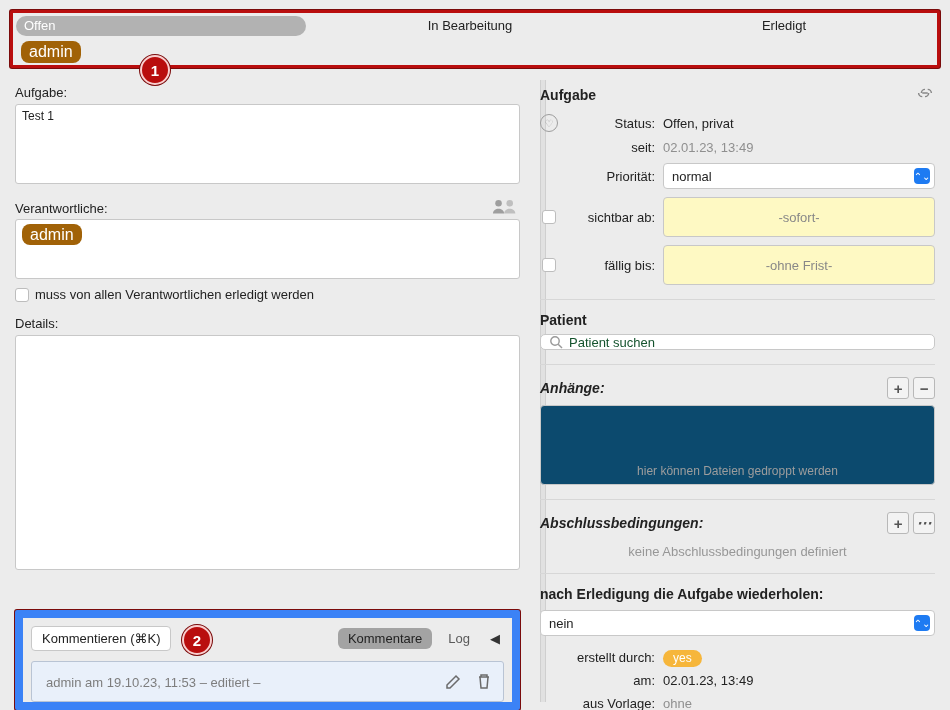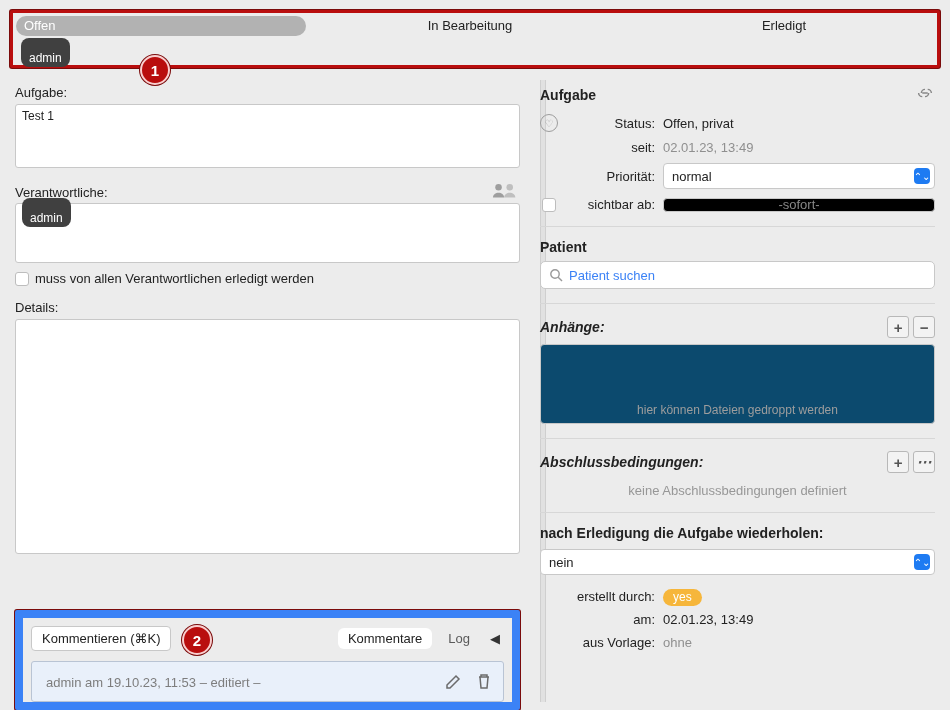--- a/index.html
+++ b/index.html
@@ -48,25 +48,25 @@
     padding-left: 8px;
     line-height: 20px;
   }
   .user-row {
     height: 26px;
     display: flex;
     align-items: center;
     padding-left: 8px;
   }
   .user-chip {
-    background: #404040;
+    background: #a16207;
     color: #fff;
     border-radius: 8px;
-    padding: 13px 8px 2px 8px;
-    font-size: 12px;
+    padding: 2px 8px 2px 8px;
+    font-size: 16px;
   }
 
   .annot-bubble {
     position: absolute;
     width: 30px; height: 30px;
     background: #b90e0e;
     border: 2px solid #f9cfcf;
     border-radius: 50%;
     color: #fff;
     font-weight: bold;
@@ -88,21 +88,21 @@
   .left-col  { flex: 0 0 505px; position: relative; }
   .right-col { flex: 1; }
 
   .lbl { font-size: 13px; color: #222; margin-bottom: 4px; display:block; }
 
   .input-box {
     background: #fff;
     border: 1px solid #c8c8c8;
     border-radius: 3px;
   }
-  .task-title-box { height: 64px; padding: 4px 6px; font-size:12px; }
+  .task-title-box { height: 80px; padding: 4px 6px; font-size:12px; }
   .resp-box { height: 60px; padding: 6px; }
   .details-box { height: 235px; }
 
   .chk-row { display:flex; align-items:center; gap:6px; margin-top:8px; font-size:13px; }
   .fake-chk {
     width:14px; height:14px;
     border:1px solid #bdbdbd;
     border-radius:3px;
     background:#fff;
   }
@@ -125,21 +125,21 @@
   .comment-toolbar { display:flex; align-items:center; gap:6px; margin-bottom:10px;}
   .comment-btn {
     background:#fff; border:1px solid #c8c8c8; border-radius:4px;
     padding:4px 10px; font-size:13px;
   }
   .spacer { flex:1; }
   .tab-pill {
     font-size:13px; padding:3px 10px; border-radius:6px;
     color:#5a5a5a;
   }
-  .tab-pill.active { background:#ffffff; color:#222; }
+  .tab-pill.active { background:#a3a3a3; color:#222; }
   .arrow-left { font-size:13px; color:#333; padding:0 4px;}
   .comment-entry {
     background:#e9f0fa;
     border:1px solid #b9c4d4;
     border-radius:3px;
     display:flex; align-items:center;
     padding:10px 10px 8px 14px;
     color:#7d7d7d;
     font-size:13px;
   }
@@ -168,30 +168,30 @@
     height:26px; display:flex; align-items:center; padding:0 8px;
     position:relative;
   }
   .select-caret {
     width:16px;height:16px;background:#1e7bf2;border-radius:4px;
     display:flex;align-items:center;justify-content:center;color:#fff;font-size:10px;
     position:absolute; right:4px;
   }
   .field-like {
     flex:1;
-    background:#000000;border:1px solid #c8c8c8;border-radius:4px;
-    height:14px; display:flex; align-items:center; justify-content:center;
+    background:#fef9c3;border:1px solid #c8c8c8;border-radius:4px;
+    height:40px; display:flex; align-items:center; justify-content:center;
     color:#888;font-size:13px;
   }
 
   .hr { border:0;border-top:1px solid #d7d7d7; margin:14px 0 12px 0; }
 
   .search-wrap {
     background:#fff;border:1px solid #c8c8c8;border-radius:5px;
-    height:28px;display:flex;align-items:center;padding:0 8px;color:#3b82f6;
+    height:16px;display:flex;align-items:center;padding:0 8px;color:#14532d;
     gap:6px;
   }
   .search-wrap svg{width:14px;height:14px;}
 
   .att-head { display:flex; align-items:center; font-weight:bold; font-size:14px;font-style:italic;}
   .sq-btn {
     width:22px;height:22px;border:1px solid #b8b8b8;border-radius:3px;
     background:#f3f3f3;display:flex;align-items:center;justify-content:center;
     color:#555;font-size:15px;margin-left:4px;
   }
@@ -321,20 +321,27 @@
         <span class="select-caret">⌃⌄</span>
       </span>
     </div>
     <div class="kv">
       <span class="leading">
           <span class="fake-chk"></span>
         </span>
       <span class="k">sichtbar ab:</span>
       <span class="field-like">-sofort-</span>
     </div>
+    <div class="kv">
+      <span class="leading">
+          <span class="fake-chk"></span>
+        </span>
+      <span class="k">fällig bis:</span>
+      <span class="field-like">-ohne Frist-</span>
+    </div>
 
     <hr class="hr">
 
     <div class="section-head" style="margin-bottom:6px;">
       <span>Patient</span>
     </div>
     <div class="search-wrap">
       <svg viewBox="0 0 14 14">
           <circle cx="6" cy="6" r="4.2" fill="none" stroke="#999" stroke-width="1.4"></circle>
           <line x1="9.2" y1="9.2" x2="13" y2="13" stroke="#999" stroke-width="1.4"></line>

